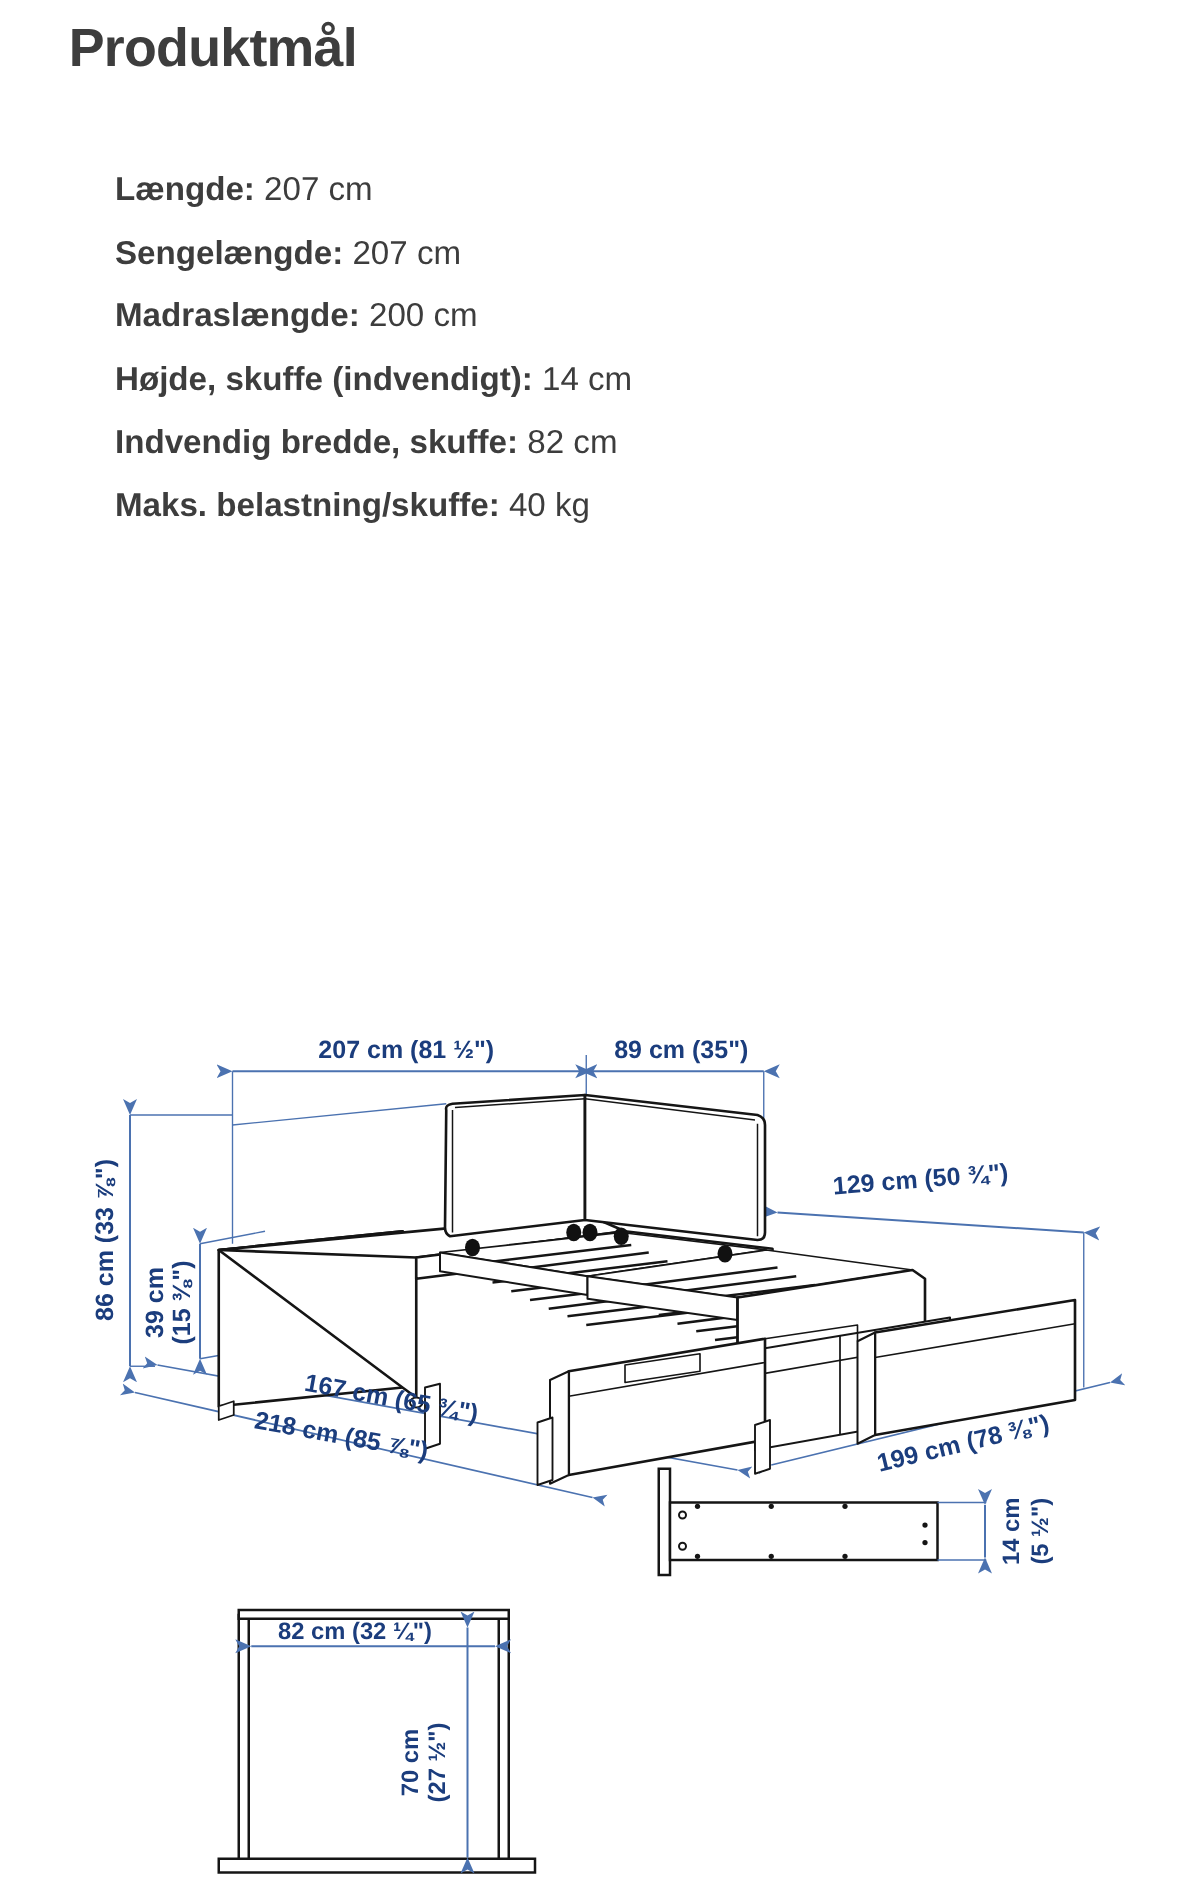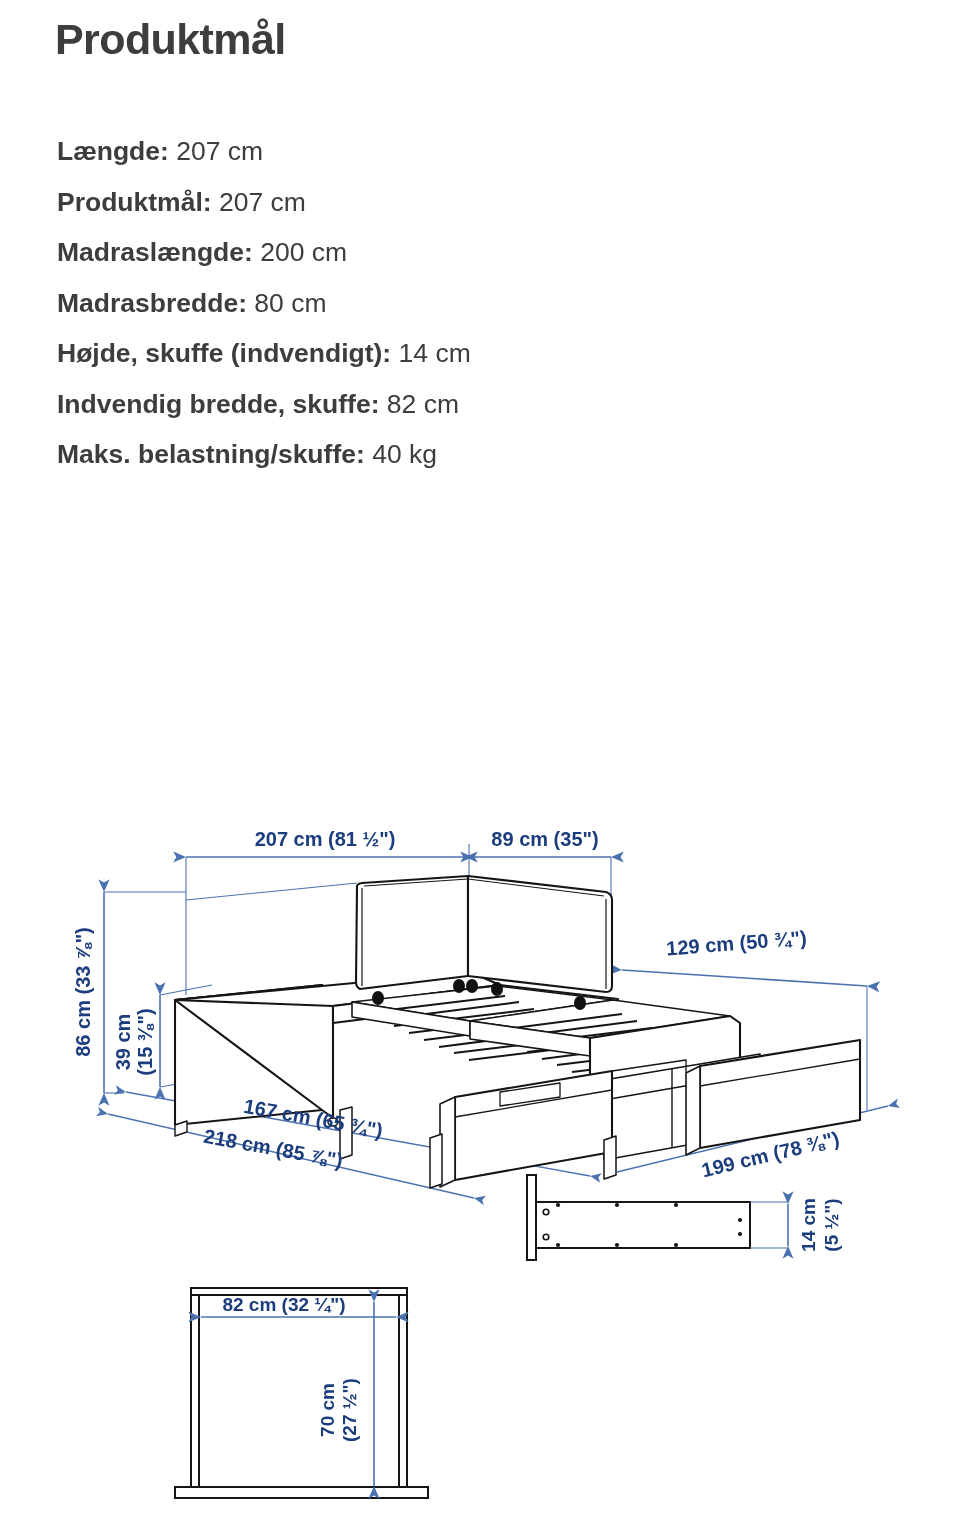--- a/index.html
+++ b/index.html
@@ -37,20 +37,21 @@
     width: 700px;
     list-style: none;
     margin: 0;
     padding: 0;
   }
   #spec-list li {
     font-size: 26.5px;
     line-height: 50.5px;
     white-space: nowrap;
     color: #3d3d3d;
+    margin-left: 35px;
   }
   #spec-list .spec-label {
     font-weight: bold;
   }
   #spec-list .spec-value {
     font-weight: normal;
   }
 
   
   #drawing-area {
@@ -74,30 +75,26 @@
 <body>
 
 <div id="page-title">Produktmål</div>
 
 <ul id="spec-list">
   <li>
     <span class="spec-label">Længde:</span>
     <span class="spec-value">207 cm</span>
   </li>
   <li>
-    <span class="spec-label">Produktmål:</span>
+    <span class="spec-label">Sengelængde:</span>
     <span class="spec-value">207 cm</span>
   </li>
   <li>
     <span class="spec-label">Madraslængde:</span>
     <span class="spec-value">200 cm</span>
-  </li>
-  <li>
-    <span class="spec-label">Madrasbredde:</span>
-    <span class="spec-value">80 cm</span>
   </li>
   <li>
     <span class="spec-label">Højde, skuffe (indvendigt):</span>
     <span class="spec-value">14 cm</span>
   </li>
   <li>
     <span class="spec-label">Indvendig bredde, skuffe:</span>
     <span class="spec-value">82 cm</span>
   </li>
   <li>

